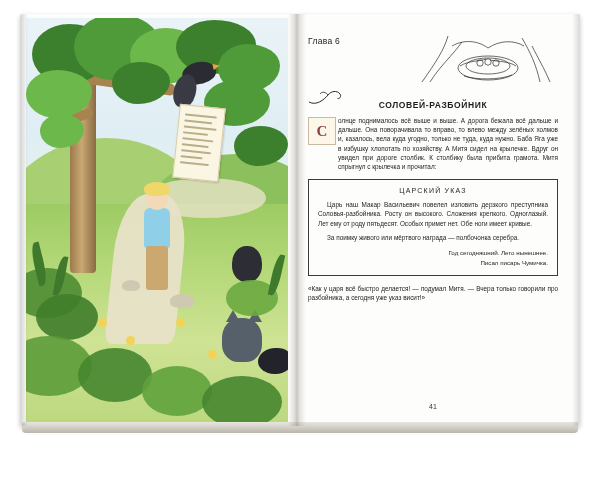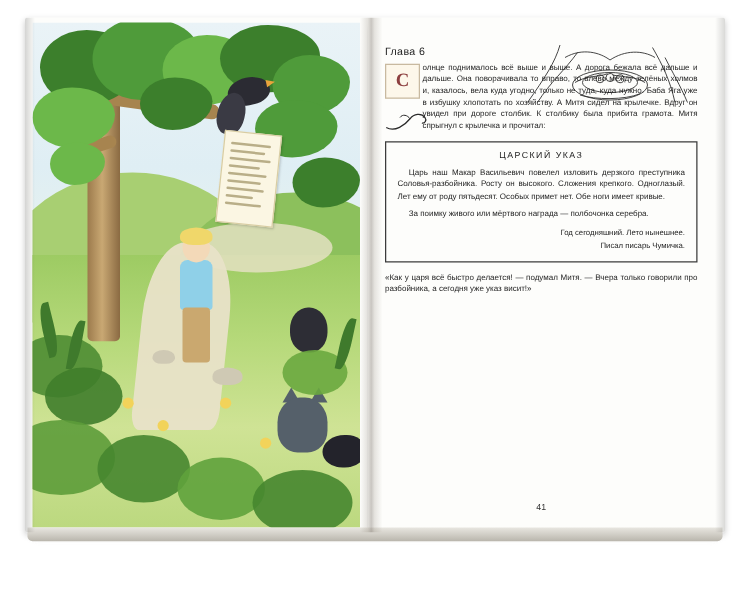--- a/index.html
+++ b/index.html
@@ -459,20 +459,21 @@
               <ellipse cx="70" cy="34" rx="22" ry="8"></ellipse>
               <path d="M42 34 C 52 28, 60 30, 68 27"></path>
               <path d="M72 28 C 82 30, 90 29, 98 34"></path>
               <path d="M46 44 C 58 48, 82 48, 94 43"></path>
               <circle cx="62" cy="31" r="3.2"></circle>
               <circle cx="70" cy="30" r="3.2"></circle>
               <circle cx="78" cy="31" r="3.2"></circle>
             </g>
           </svg>
 
+          <div class="chapter-title">СОЛОВЕЙ-РАЗБОЙНИК</div>
 
           <svg class="swirl" viewBox="0 0 34 18">
             <path d="M1 14 C 8 18, 16 12, 20 7 C 23 3, 29 2, 32 6 C 33.5 8, 32 11, 29.5 10.5" stroke="#2b2b2b" stroke-width="1" fill="none"></path>
             <path d="M20 7 C 18 4, 14 3, 12 6" stroke="#2b2b2b" stroke-width="0.8" fill="none"></path>
           </svg>
 
           <div class="dropcap-wrap">
             <div class="dropcap">С</div>
             <p class="bodytext dropcap-text">олнце поднималось всё выше и выше. А дорога бежала всё дальше и дальше. Она поворачивала то вправо, то влево между зелёных холмов и, казалось, вела куда угодно, только не туда, куда нужно. Баба Яга уже в избушку хлопотать по хозяйству. А Митя сидел на крылечке. Вдруг он увидел при дороге столбик. К столбику была прибита грамота. Митя спрыгнул с крылечка и прочитал:</p>
           </div>

